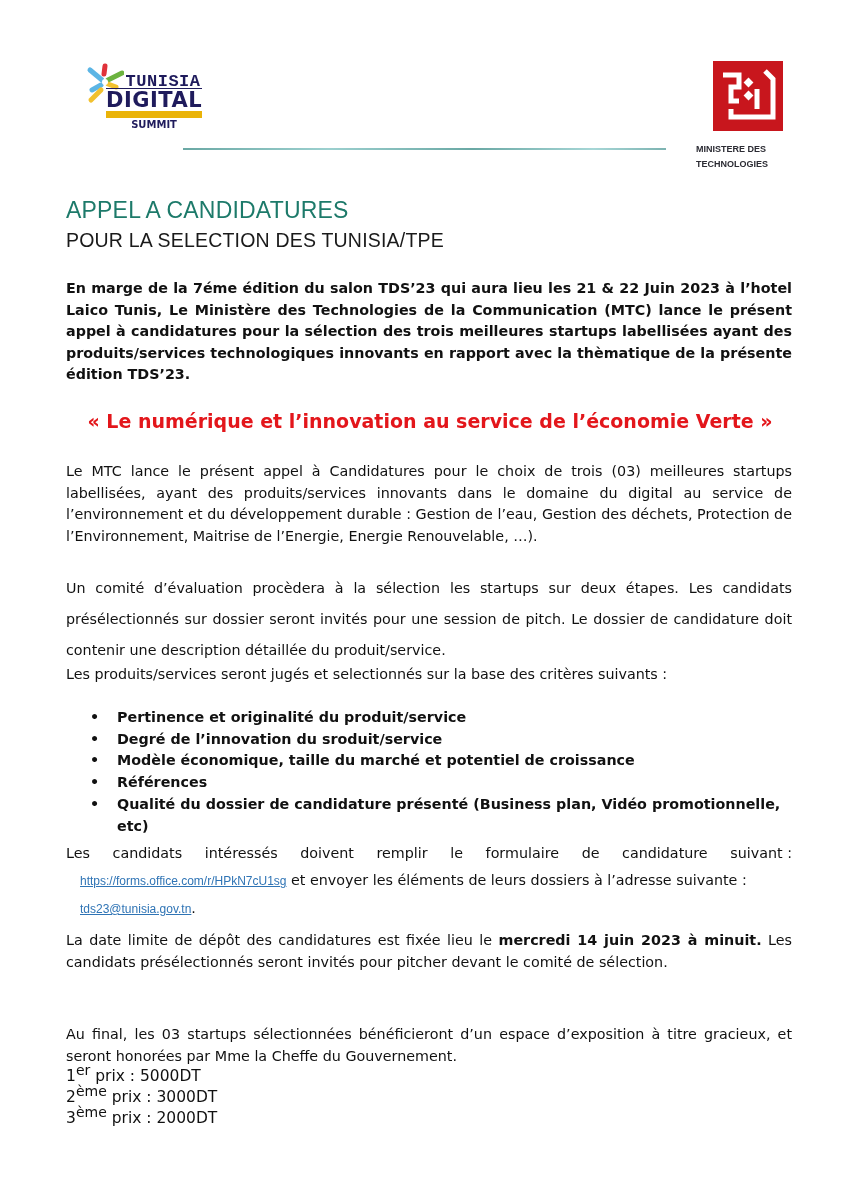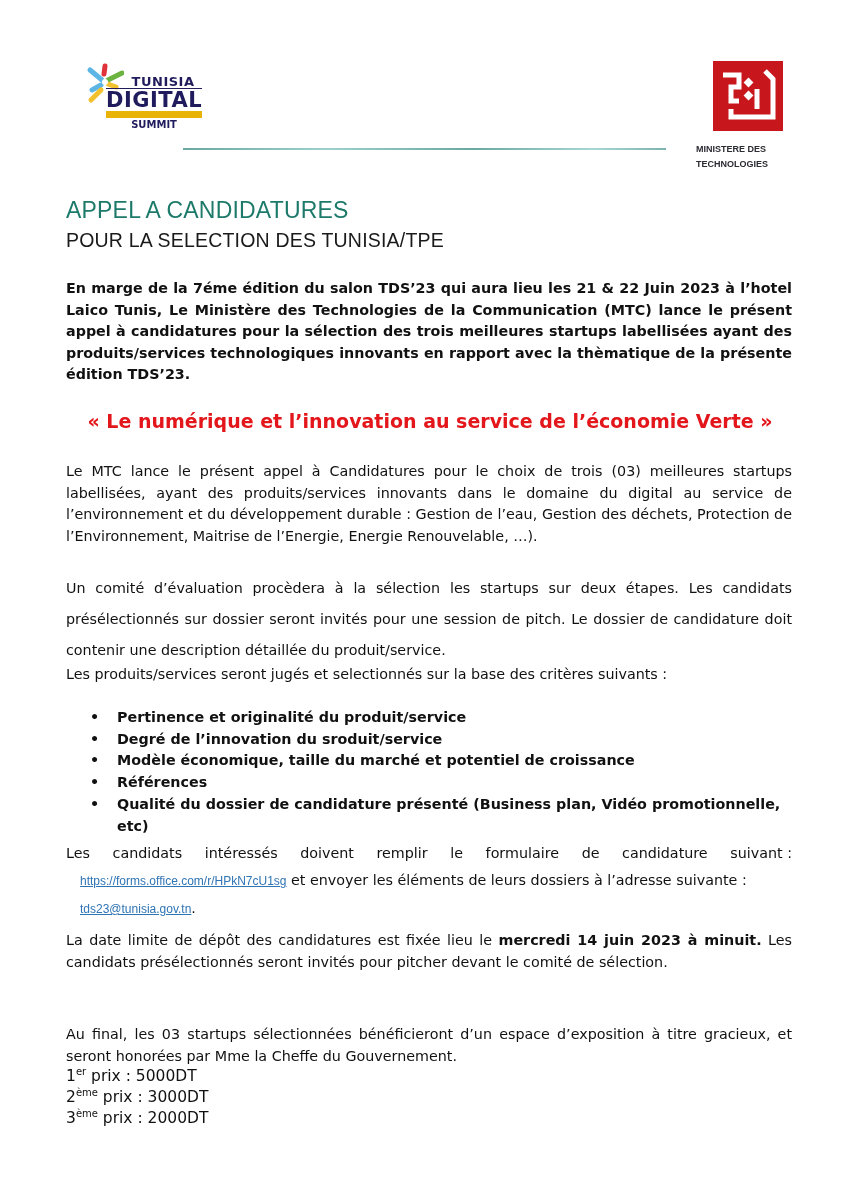--- a/index.html
+++ b/index.html
@@ -4,21 +4,21 @@
 <style>
   html, body { margin: 0; padding: 0; background: #ffffff; }
   body { width: 848px; height: 1200px; position: relative; overflow: hidden;
          font-family: "DejaVu Sans", sans-serif; color: #111; }
   .abs { position: absolute; }
 
   
   .tds-logo { left: 84px; top: 62px; width: 130px; height: 80px; }
   .tds-mark { position: absolute; left: 0; top: 0; width: 40px; height: 44px; }
   .tds-text { position: absolute; left: 22px; top: 14px; text-align: center; color: #1f1b5c; font-weight: bold; font-family: "DejaVu Sans", sans-serif; }
-  .tds-tunisia { font-size: 13px; letter-spacing: 0.5px; border-bottom: 1px solid #1f1b5c; padding-left: 18px; line-height: 12px; }
+  .tds-tunisia { font-size: 17px; letter-spacing: 0.5px; border-bottom: 1px solid #1f1b5c; padding-left: 18px; line-height: 12px; font-family: Liberation Mono, monospace; }
   .tds-digital { font-size: 21px; line-height: 22px; letter-spacing: 0.5px; }
   .tds-summit { font-size: 10px; line-height: 12px; border-top: 7px solid #eab308; padding-top: 1px; }
 
   .header-rule { left: 183px; top: 148px; width: 483px; height: 2px; background: linear-gradient(90deg, #6aa8a4, #9cd0cf 30%, #6aa8a4 60%, #a6d6d6 85%, #7db3b1); }
 
   .min-logo { left: 713px; top: 61px; width: 70px; height: 70px; background: #c8161d; }
   .min-caption { left: 696px; top: 142px; width: 110px; font-size: 9px; font-weight: bold; color: #2b2b33; line-height: 15px; font-family: "Liberation Sans", sans-serif; }
 
   
   .title1 { left: 66px; top: 197px; font-size: 23px; color: #1d7a6a; font-family: "Liberation Sans", sans-serif; letter-spacing: 0.2px; }
@@ -38,21 +38,21 @@
   .criteria li::before { content: "•"; position: absolute; left: 0; top: 0; }
 
   .p5 { top: 840px; line-height: 27px; }
   .p5 .line1 { display: flex; justify-content: space-between; }
   .link { color: #2f74b5; text-decoration: underline; font-family: "Liberation Sans", sans-serif; font-size: 12px; padding-left: 14px; }
 
   .p6 { top: 930px; }
   .p7 { top: 998px; margin-top: 26px; }
 
   .prizes { left: 66px; top: 1066px; font-size: 15.5px; line-height: 21px; }
-  .prizes sup { font-size: 10px; vertical-align: 6px; line-height: 0; }
+  .prizes sup { font-size: 14px; vertical-align: 6px; line-height: 0; }
 </style>
 </head>
 <body>
 
 <div class="abs tds-logo">
   <svg class="tds-mark" viewBox="0 0 40 44">
     <line x1="6" y1="8" x2="18" y2="18" stroke="#5bb5e5" stroke-width="5" stroke-linecap="round"></line>
     <line x1="21" y1="4" x2="20" y2="12" stroke="#e0323a" stroke-width="5" stroke-linecap="round"></line>
     <line x1="24" y1="18" x2="38" y2="11" stroke="#6cb33f" stroke-width="5" stroke-linecap="round"></line>
     <line x1="8" y1="28" x2="17" y2="23" stroke="#5bb5e5" stroke-width="5" stroke-linecap="round"></line>

